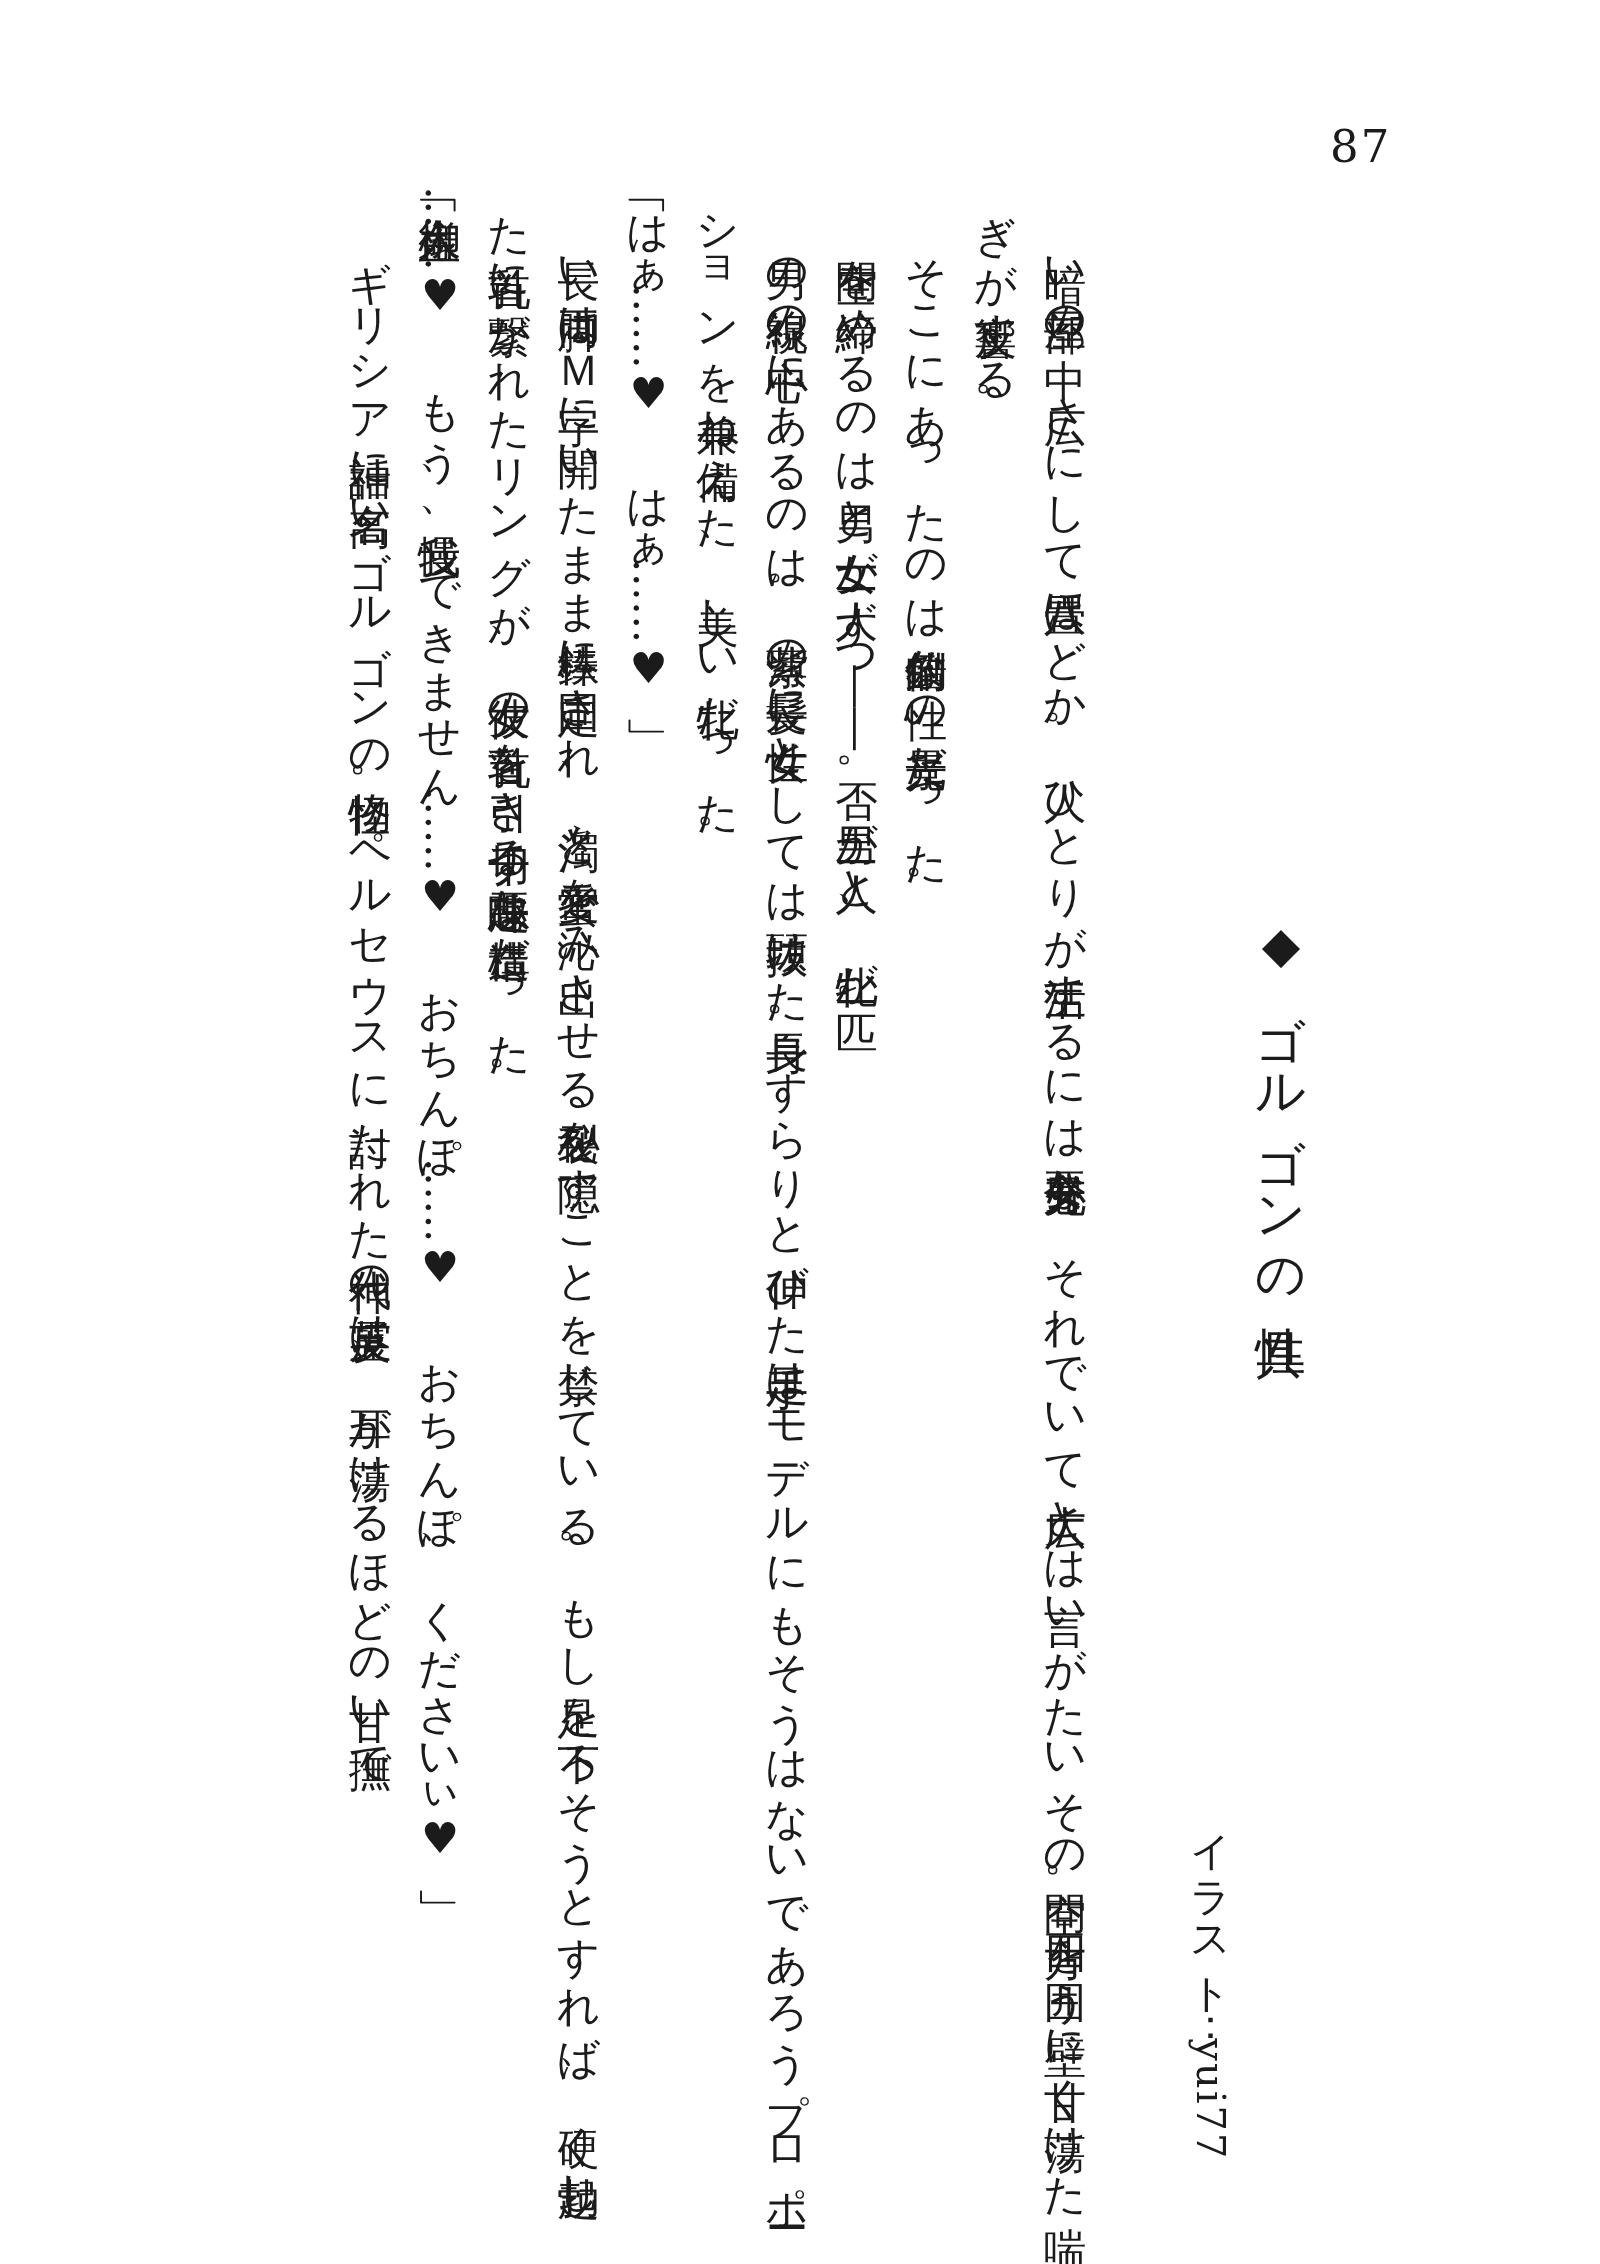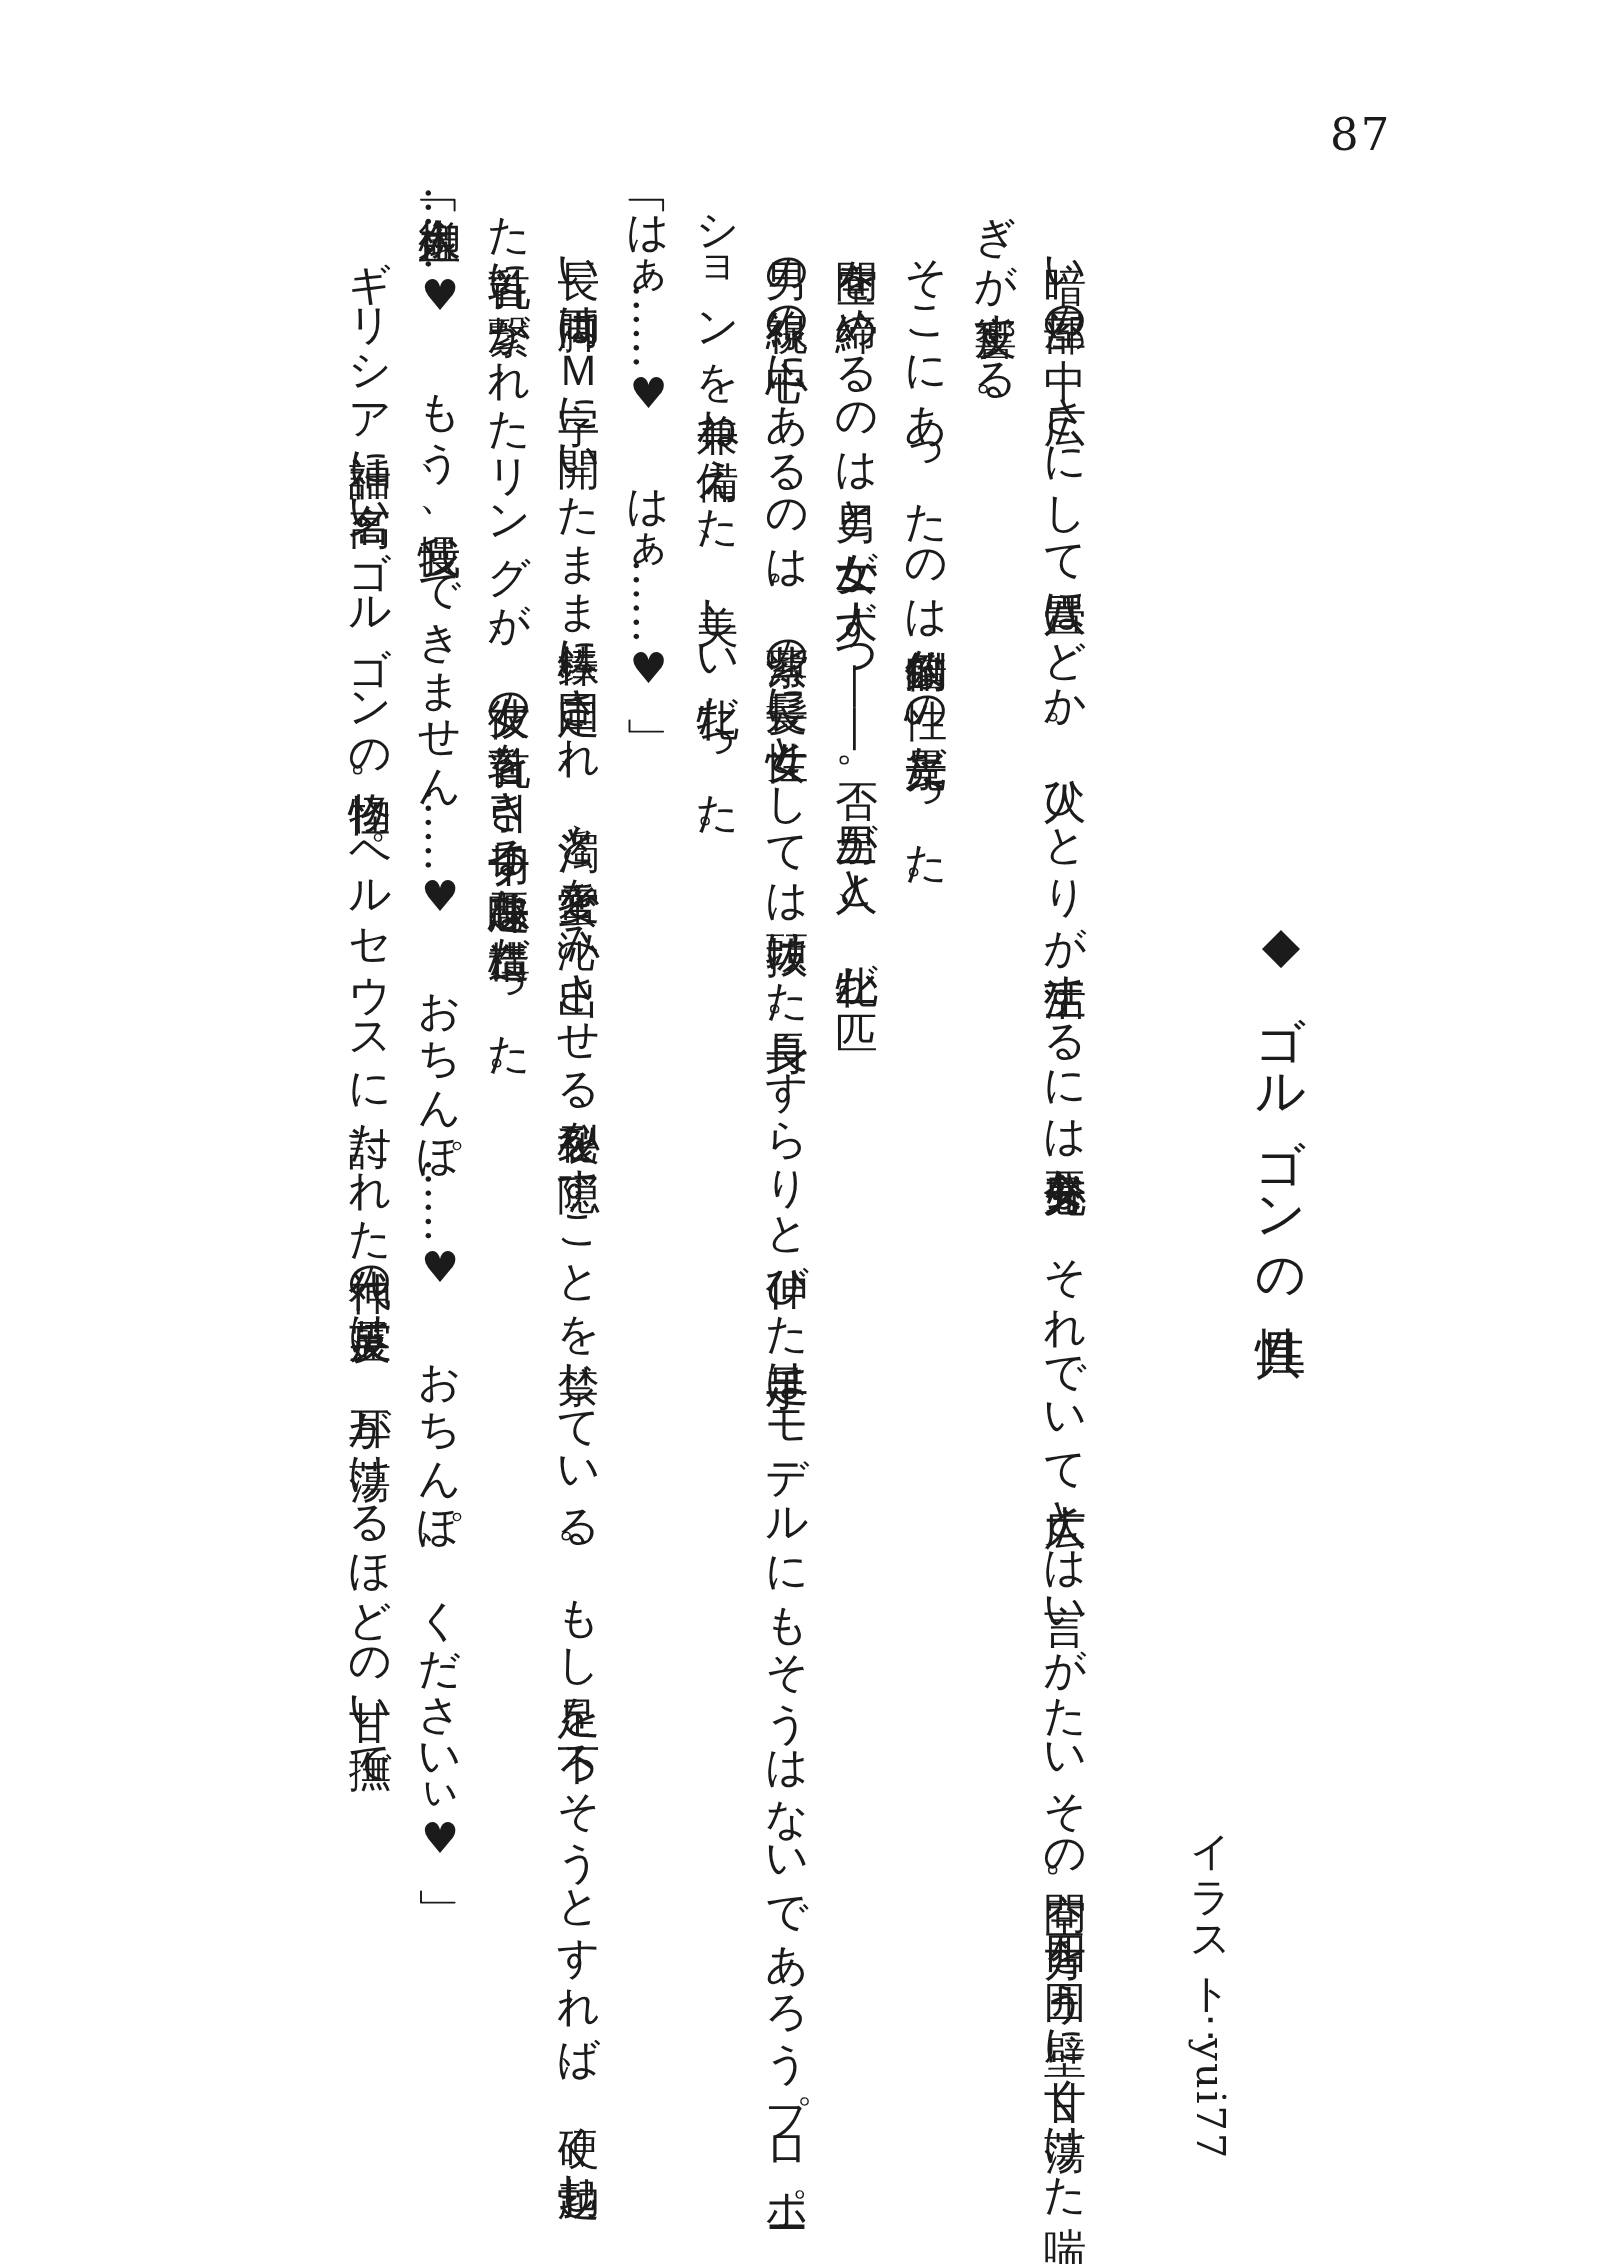--- a/index.html
+++ b/index.html
@@ -16,21 +16,21 @@
     overflow:hidden;
   }
   .vtext{
     writing-mode:vertical-rl;
     text-orientation:mixed;
     white-space:normal;
   }
   
   .page-number{
     position:absolute;
-    left:1330px; top:108px;
+    left:1330px; top:120px;
     font-size:45px;
     letter-spacing:2px;
     color:var(--ink);
   }
   
   .chapter-title{
     position:absolute;
     left:1248px; top:916px;
     height:520px;
     font-size:50px;

